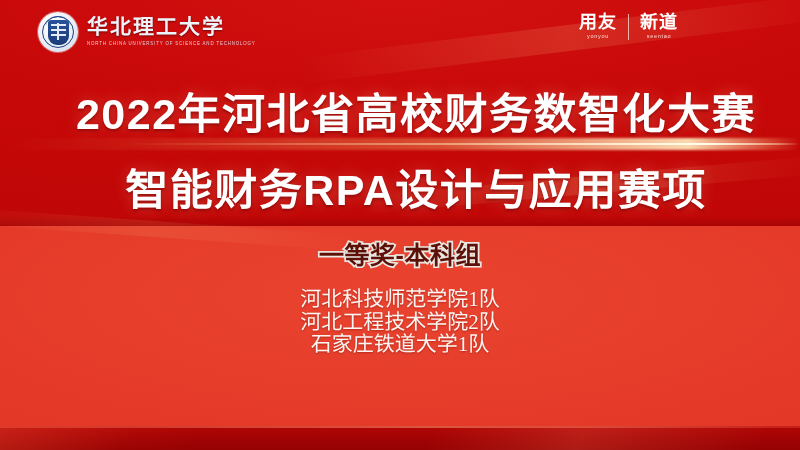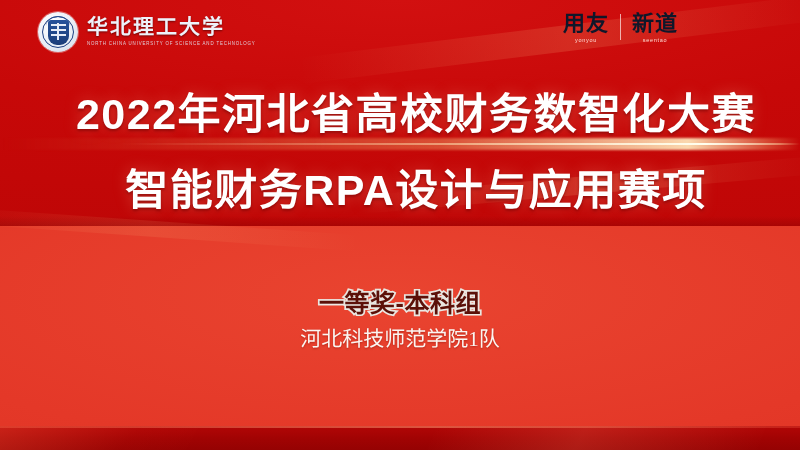--- a/index.html
+++ b/index.html
@@ -196,24 +196,24 @@
   .partner-logos {
     position: absolute;
     right: 18px; top: 13px;
     display: flex;
     align-items: flex-start;
     gap: 11px;
   }
   .plogo { display: flex; flex-direction: column; align-items: center; line-height: 1; }
   .plogo .cn {
     font-family: "Liberation Serif", "DejaVu Serif", serif;
-    font-size: 22px;
+    font-size: 18px;
     font-weight: 700;
     letter-spacing: 1px;
-    color: #0f172a;
+    color: #ffffff;
     white-space: nowrap;
   }
   .plogo .en {
     margin-top: 3px;
     font-size: 5.5px;
     letter-spacing: .7px;
     color: #ffd9d2;
     white-space: nowrap;
   }
   .plogo-divider {
@@ -256,24 +256,23 @@
     font-family: "Liberation Sans", "DejaVu Sans", sans-serif;
     font-weight: 700;
     font-size: 25px;
     line-height: 30px;
     letter-spacing: .5px;
     color: #5c1008;
     white-space: nowrap;
     -webkit-text-stroke: 3.4px #e9e6e0;
     paint-order: stroke fill;
     text-shadow: 0 1px 0 rgba(255,255,255,.25);
-    margin-top: 48px;
   }
   .winners {
-    margin-top: 10px;
+    margin-top: 18px;
     list-style: none;
     padding: 0;
   }
   .winner {
     font-family: "Liberation Serif", "DejaVu Serif", serif;
     font-size: 21px;
     line-height: 22.5px;
     color: #fbf6f2;
     white-space: nowrap;
     text-shadow: 0 1px 2px rgba(120,10,0,.45);
@@ -324,20 +323,22 @@
 
   <div class="titles">
     <div class="title-line line-1">2022年河北省高校财务数智化大赛</div>
     <div class="title-line line-2">智能财务RPA设计与应用赛项</div>
   </div>
 
   <div class="award">
     <div class="award-heading">一等奖-本科组</div>
     <ul class="winners">
       <li class="winner">河北科技师范学院1队</li>
+      <li class="winner">河北工程技术学院2队</li>
+      <li class="winner">石家庄铁道大学1队</li>
     </ul>
   </div>
 
   <div class="band-bottom">
     <span class="sheen-c"></span>
     <span class="sheen-a"></span>
     <span class="sheen-b"></span>
   </div>
 
 </div>

